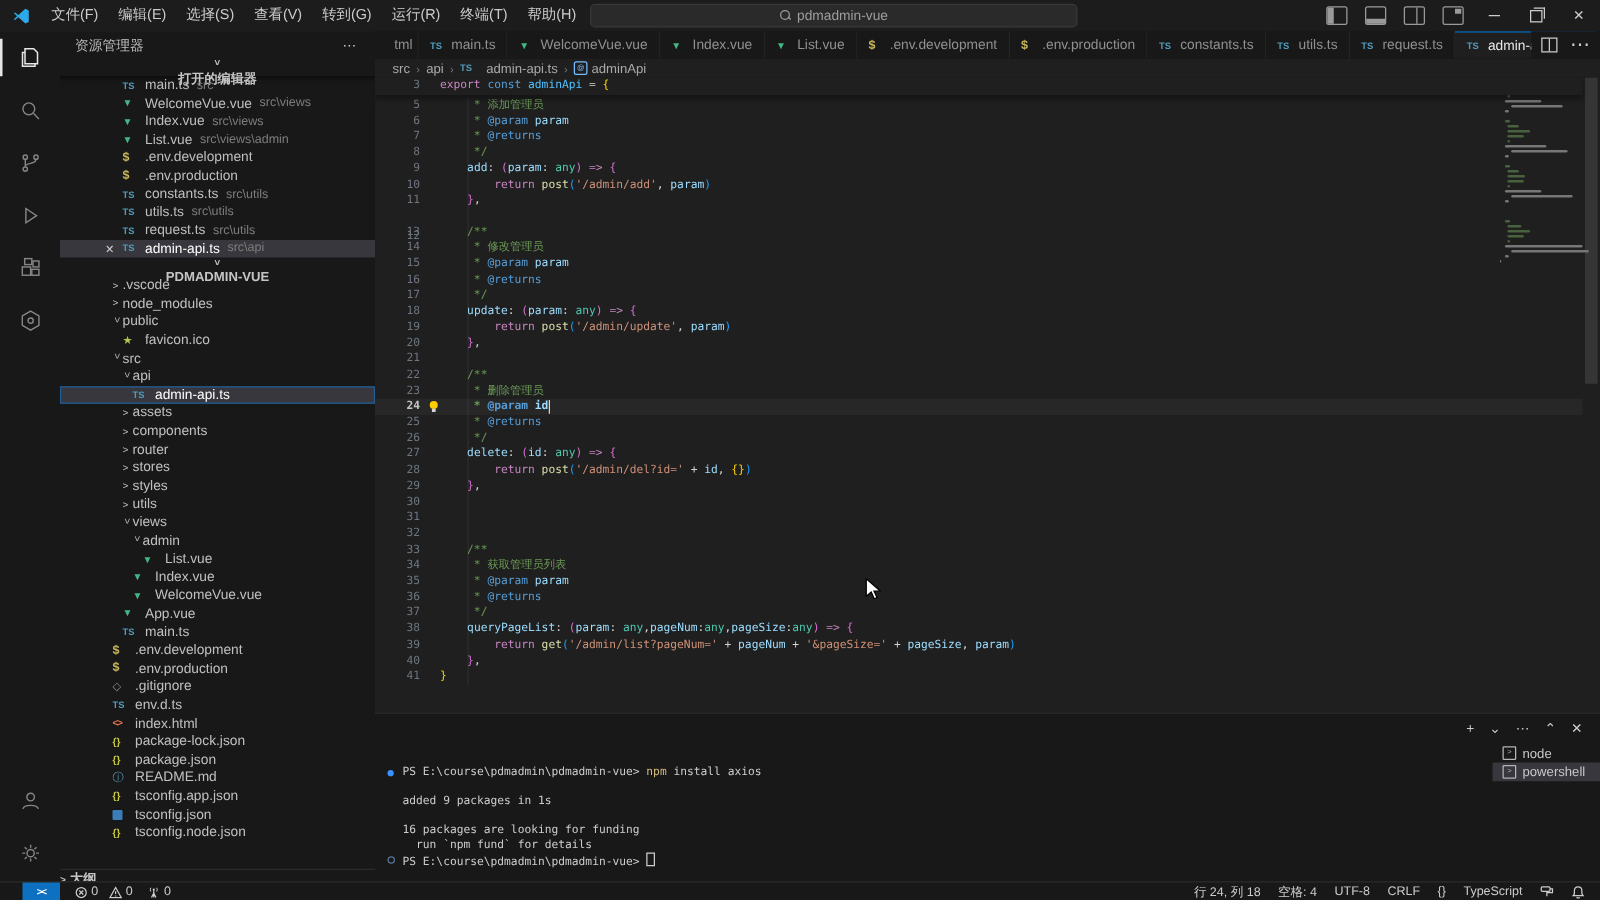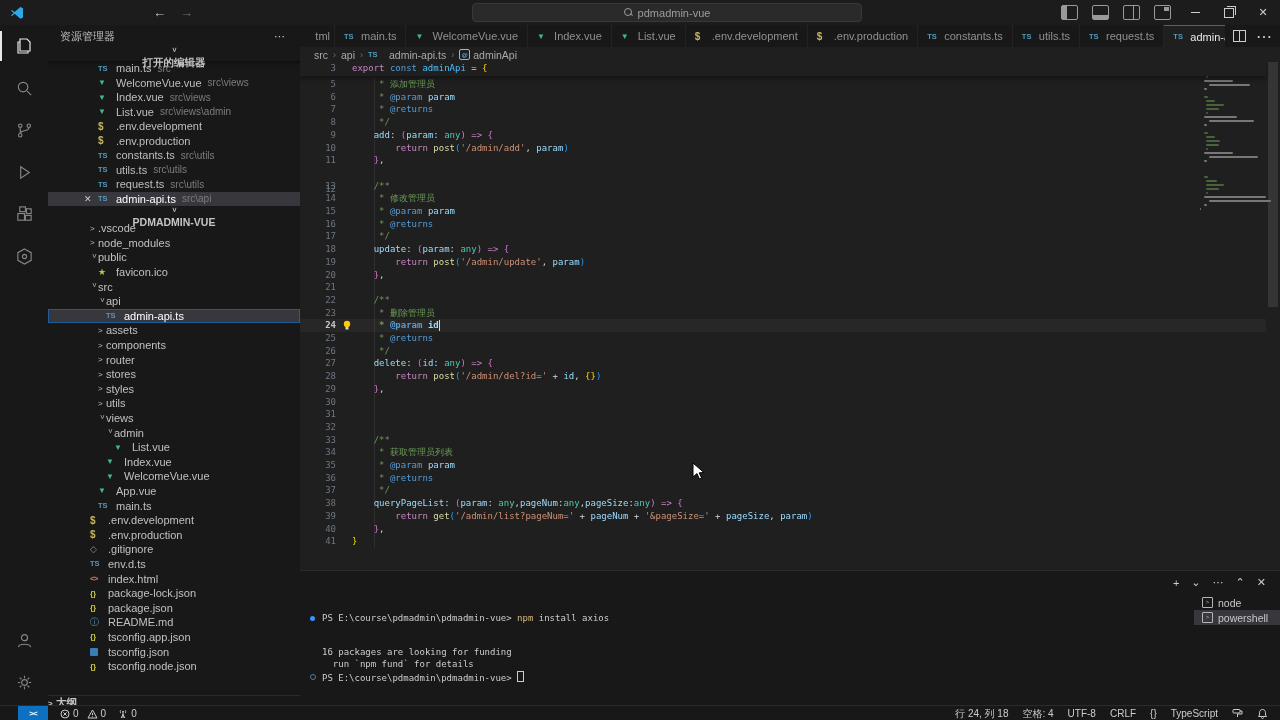--- a/index.html
+++ b/index.html
@@ -134,20 +134,30 @@
 </style>
 </head>
 <body>
 
 <div id="app">
 
   <div id="titlebar" class="abs">
     <svg id="vscode-logo" viewBox="0 0 24 24">
       <path fill="#2da8e8" d="M17 3 L8.5 10.5 L4.5 7.5 L3 8.2 L7 11.9 L3 15.6 L4.5 16.4 L8.5 13.3 L17 20.8 L21 18.8 L21 5 Z"></path>
     </svg>
+    <div id="menubar" style="display: flex;">
+        <div class="menu-item">文件(F)</div>
+        <div class="menu-item">编辑(E)</div>
+        <div class="menu-item">选择(S)</div>
+        <div class="menu-item">查看(V)</div>
+        <div class="menu-item">转到(G)</div>
+        <div class="menu-item">运行(R)</div>
+        <div class="menu-item">终端(T)</div>
+        <div class="menu-item">帮助(H)</div>
+      </div>
     <div class="nav-arrows">
       <span>←</span>
       <span class="dim">→</span>
     </div>
     <div id="cmd-center">
       <span class="mag"></span>
       <span>pdmadmin-vue</span>
     </div>
     <div id="win-right">
       <span class="layout-ic sb"></span>
@@ -781,20 +791,21 @@
         <span>+</span>
         <span>⌄</span>
         <span>⋯</span>
         <span>⌃</span>
         <span>✕</span>
       </div>
     <div id="term">
         <div class="trow"></div>
         <div class="trow"><span class="tdot filled"></span><span>PS E:\course\pdmadmin\pdmadmin-vue&gt; </span><span class="t-cm">npm</span><span> install axios</span></div>
         <div class="trow"></div>
+        <div class="trow"><span>added 9 packages in 1s</span></div>
         <div class="trow"></div>
         <div class="trow"><span>16 packages are looking for funding</span></div>
         <div class="trow"><span>  run `npm fund` for details</span></div>
         <div class="trow"><span class="tdot hollow"></span><span>PS E:\course\pdmadmin\pdmadmin-vue&gt; </span><span class="t-cursor"></span></div>
       </div>
     <div id="term-list">
         <div class="term-row">
           <span class="term-ic">&gt;</span>
           <span>node</span>
         </div>

